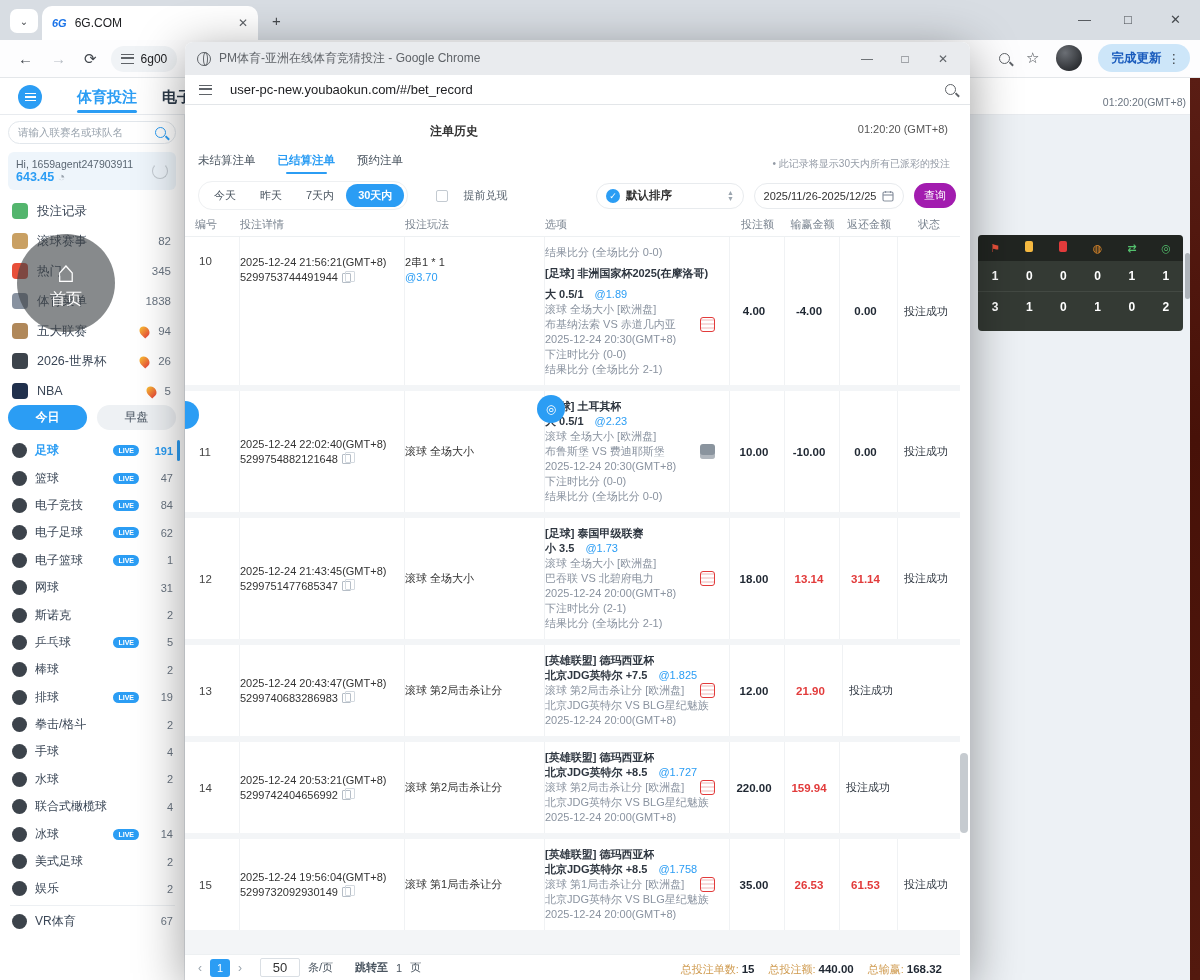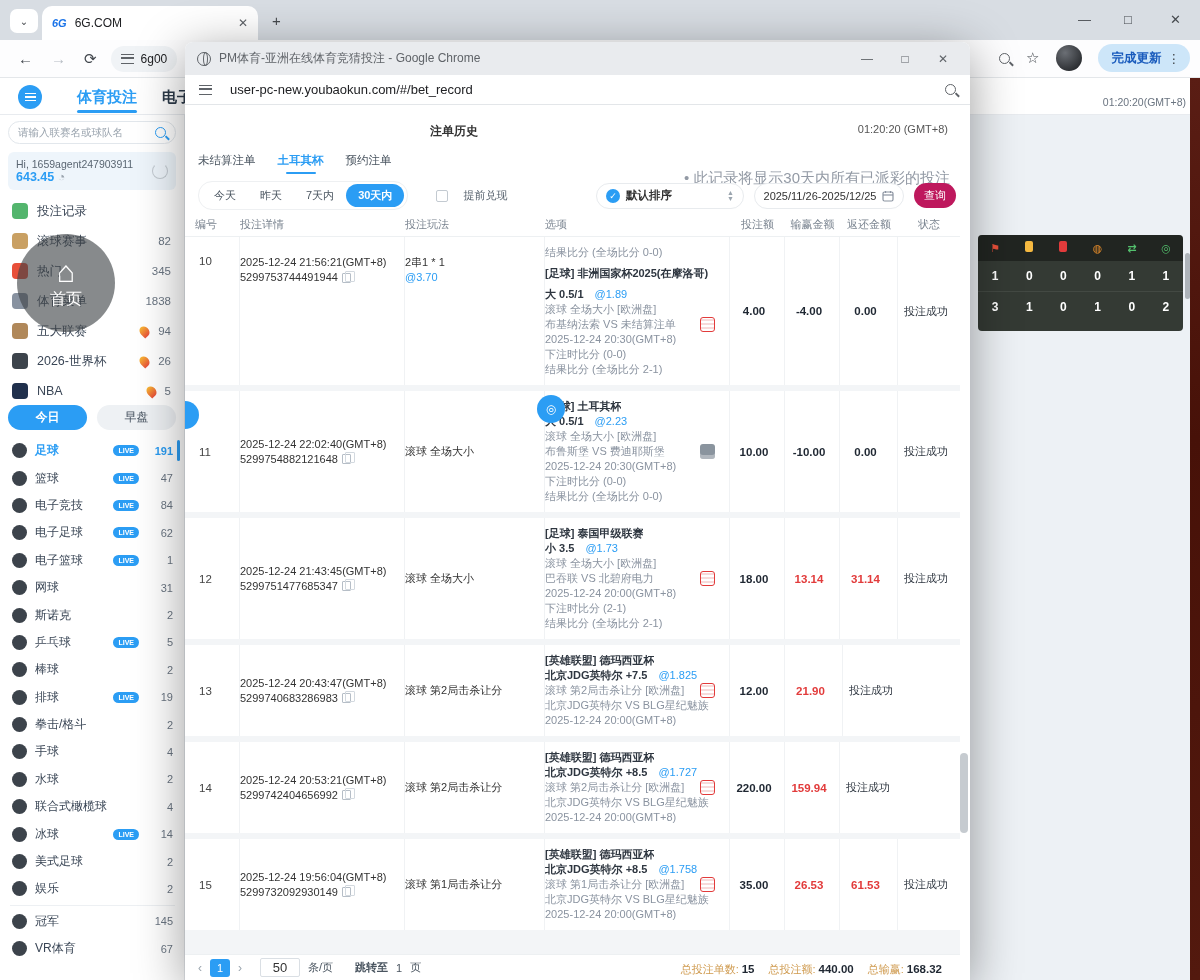--- a/index.html
+++ b/index.html
@@ -106,33 +106,33 @@
 #pp-title .c{color:#5f6368;font-size:12px;width:30px;text-align:center}
 #pp-url{height:30px;background:#fff;border-bottom:1px solid #e3e6e9;display:flex;align-items:center;padding:0 14px;gap:18px}
 #pp-url .u{font-size:13px;color:#202124;flex:1}
 #pp-body{position:relative;height:875px;background:#fff;overflow:hidden}
 #bh-title{left:245px;top:18px;font-size:12px;font-weight:bold;color:#333}
 #bh-time{right:22px;top:18px;font-size:11px;color:#555}
 #bh-tabs{left:13px;top:48px;display:flex;gap:22px}
 .bh-tab{font-size:11.5px;color:#4a5560;padding-bottom:6px;position:relative}
 .bh-tab.on{color:#2b9df4;font-weight:bold}
 .bh-tab.on:after{content:"";position:absolute;left:8px;right:8px;bottom:0;height:2.5px;background:#2b9df4;border-radius:2px}
-#bh-note{right:20px;top:64px;font-size:15px;color:#939aa5}
+#bh-note{right:20px;top:52px;font-size:10px;color:#939aa5}
 #bh-filters{left:13px;top:76px;right:14px;display:flex;align-items:center}
 #quick{display:flex;align-items:center;border:1px solid #eef0f2;border-radius:14px;padding:2px 3px;background:#fff}
 .qitem{font-size:11px;color:#4a5560;padding:4px 12px;border-radius:12px}
 .qitem.on{background:#2b9df4;color:#fff;font-weight:bold}
 #cashout{display:flex;align-items:center;gap:15px;margin-left:28px;font-size:11px;color:#55606c}
 #cashout .box{width:12px;height:12px;border:1px solid #c3cad1;border-radius:2px;background:#fff}
 #sortfield{margin-left:auto;width:148px;height:26px;border:1px solid #e8ebee;border-radius:13px;background:#fff;display:flex;align-items:center;padding:0 9px;gap:6px}
 #sortfield .ck{width:14px;height:14px;border-radius:50%;background:#2b9df4;color:#fff;font-size:9px;display:flex;align-items:center;justify-content:center}
 #sortfield .t{font-size:11.5px;font-weight:bold;color:#333;flex:1}
 #sortfield .ar{font-size:7px;color:#9aa4ae;line-height:.8;text-align:center}
 #datefield{margin-left:10px;width:150px;height:26px;border:1px solid #e8ebee;border-radius:13px;background:#fff;display:flex;align-items:center;justify-content:center;gap:6px;font-size:11px;color:#333}
-#searchbtn{margin-left:10px;width:42px;height:25px;border-radius:13px;background:#be185d;color:#fff;font-size:11px;display:flex;align-items:center;justify-content:center}
+#searchbtn{margin-left:10px;width:42px;height:25px;border-radius:13px;background:#a21caf;color:#fff;font-size:11px;display:flex;align-items:center;justify-content:center}
 
 #bt-wrap{position:absolute;left:0;top:108px;width:775px;bottom:26px;background:#f3f5f7;overflow:hidden}
 #bt-head{display:flex;background:#fff;height:24px;align-items:center;border-bottom:1px solid #edf0f2;padding-left:10px}
 #bt-head div{font-size:11px;color:#7a8490}
 .c-id{width:45px}.c-detail{width:165px}.c-play{width:140px}.c-sel{width:185px}
 .c-amt{width:55px;text-align:center}.c-wl{width:55px;text-align:center}.c-ret{width:58px;text-align:center}.c-st{width:62px;text-align:center}
 .btr{display:flex;background:#fff;margin-bottom:6px;padding-left:10px;align-items:stretch}
 .btr>div{border-right:1px solid #f0f2f4;display:flex;flex-direction:column;justify-content:center;padding:8px 6px 8px 0}
 .btr>div:last-child{border-right:none}
 .btr.top>.c-id,.btr.top>.c-detail,.btr.top>.c-play{justify-content:flex-start;padding-top:18px}
@@ -374,25 +374,20 @@
         <span class="ct">2</span>
       </div>
       <div class="srow">
         <span class="sic"></span>
         <span class="lb">娱乐</span>
         <span class="ct">2</span>
       </div>
       <div class="sdivider"></div>
       <div class="srow">
         <span class="sic"></span>
-        <span class="lb">冠军</span>
-        <span class="ct">145</span>
-      </div>
-      <div class="srow">
-        <span class="sic"></span>
         <span class="lb">VR体育</span>
         <span class="ct">67</span>
       </div>
     </div>
 
   <div id="fab" class="abs">
     <div class="h">⌂</div>
     <div class="t">首页</div>
   </div>
 
@@ -588,21 +583,21 @@
     <div id="pp-url">
       <span class="tune"></span>
       <span class="u">user-pc-new.youbaokun.com/#/bet_record</span>
       <span class="mag"></span>
     </div>
     <div id="pp-body">
       <div class="abs" id="bh-title">注单历史</div>
       <div class="abs" id="bh-time">01:20:20 (GMT+8)</div>
       <div class="abs" id="bh-tabs">
           <div class="bh-tab">未结算注单</div>
-          <div class="bh-tab on">土耳其杯</div>
+          <div class="bh-tab on">已结算注单</div>
           <div class="bh-tab">预约注单</div>
         </div>
       <div class="abs" id="bh-note">• 此记录将显示30天内所有已派彩的投注</div>
 
       <div class="abs" id="bh-filters">
         <div id="quick">
             <div class="qitem">今天</div>
             <div class="qitem">昨天</div>
             <div class="qitem">7天内</div>
             <div class="qitem on">30天内</div>
@@ -660,21 +655,21 @@
                 <div class="sel-line league mt">
                   <span class="lx">[足球] 非洲国家杯2025(在摩洛哥)</span>
                 </div>
                 <div class="sel-line pick mt">
                   <span class="lx">大 0.5/1<span class="odds"> @1.89</span></span>
                 </div>
                 <div class="sel-line market">
                   <span class="lx">滚球 全场大小 [欧洲盘]</span>
                 </div>
                 <div class="sel-line teams">
-                  <span class="lx">布基纳法索 VS 未结算注单</span>
+                  <span class="lx">布基纳法索 VS 赤道几内亚</span>
                   <span class="mic red"></span>
                 </div>
                 <div class="sel-line time">
                   <span class="lx">2025-12-24 20:30(GMT+8)</span>
                 </div>
                 <div class="sel-line score">
                   <span class="lx">下注时比分 (0-0)</span>
                 </div>
                 <div class="sel-line score">
                   <span class="lx">结果比分 (全场比分 2-1)</span>

